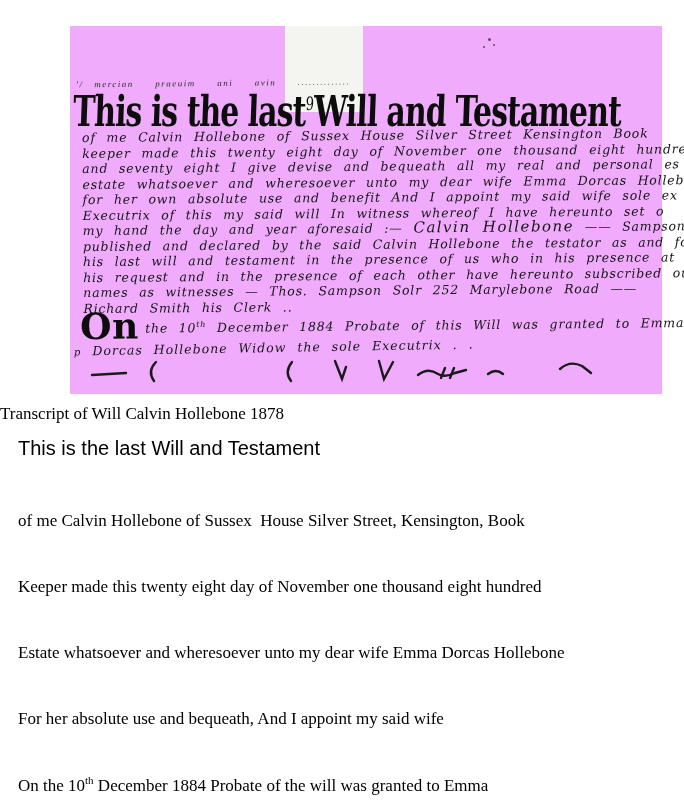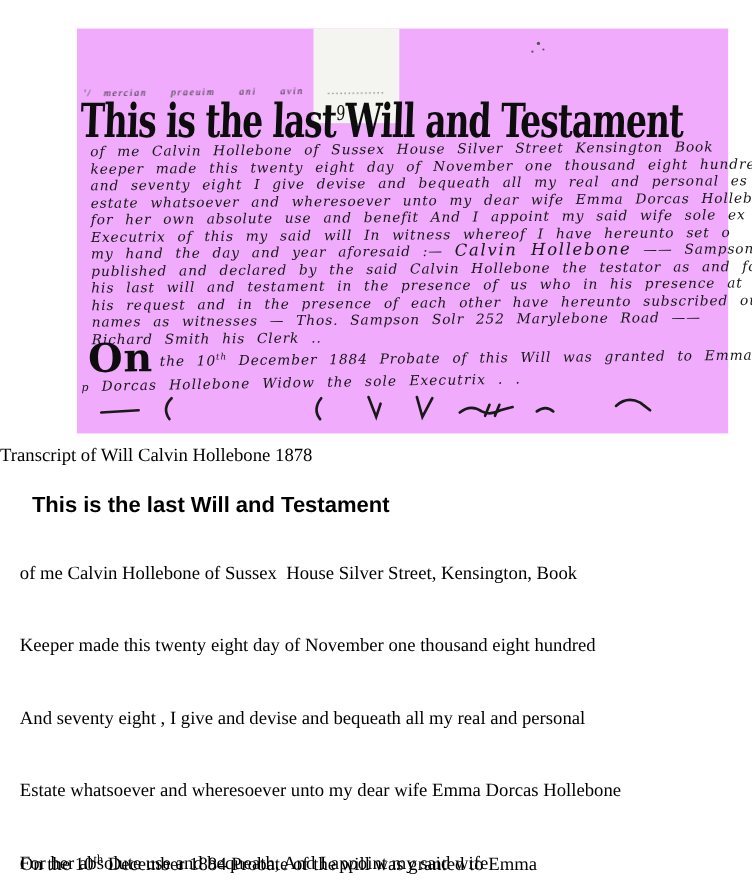--- a/index.html
+++ b/index.html
@@ -64,22 +64,22 @@
   .dot1 { left:418px; top:12px; width:3px; height:3px; }
   .dot2 { left:423px; top:18px; width:2px; height:2px; }
   .dot3 { left:413px; top:20px; width:2px; height:2px; }
 
   
   .caption {
     position:absolute; left:0; top:404px; width:684px; 
     font-size:17px;
   }
   .heading {
-    position:absolute; left:18px; top:437px; margin:11px;
-    font-family:"Liberation Sans", sans-serif; font-weight:bold; font-size:20px;
+    position:absolute; left:18px; top:437px; margin:0;
+    font-family:"Liberation Sans", sans-serif; font-weight:normal; font-size:20px;
     color:#000;
   }
   .body-text {
     position:absolute; left:18px; top:466px; width:620px;
     font-size:17px; line-height:22px; white-space:pre-wrap;
   }
   .probate-block {
     position:absolute; left:18px; top:731px; width:620px;
     font-size:17px; line-height:22px; white-space:pre-wrap;
   }
@@ -138,21 +138,20 @@
     <div class="dot dot3"></div>
   </div>
 
   <div class="caption">Transcript of Will Calvin Hollebone 1878</div>
 
   <h1 class="heading">This is the last Will and Testament</h1>
 
   <div class="body-text">
     <div>of me Calvin Hollebone of Sussex  House Silver Street, Kensington, Book</div>
     <div>Keeper made this twenty eight day of November one thousand eight hundred</div>
-    <div>And seventy eight , I give and devise and bequeath all my real and personal</div>
     <div>Estate whatsoever and wheresoever unto my dear wife Emma Dorcas Hollebone</div>
     <div>For her absolute use and bequeath, And I appoint my said wife</div>
     
     
     
     
     
     
     
   </div>

